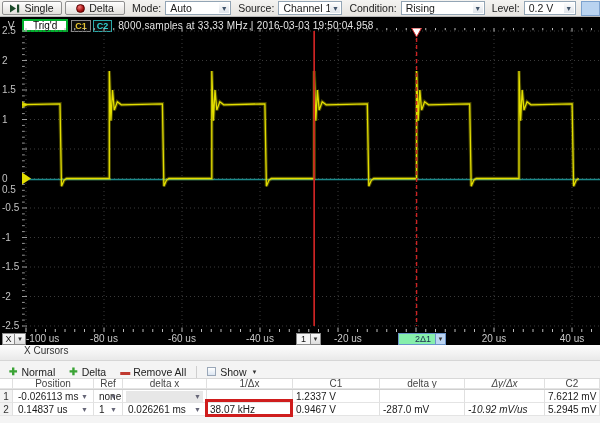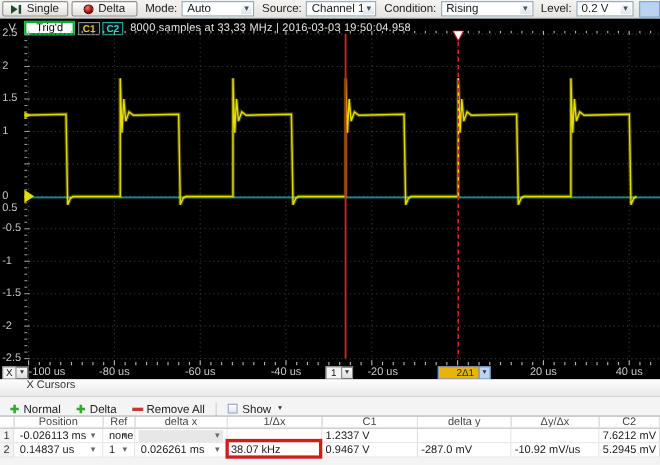--- a/index.html
+++ b/index.html
@@ -38,21 +38,21 @@
   .xaxis { position:absolute; left:0; top:316px; height:13px; width:600px; }
   .xlab { position:absolute; top:0; font-size:10px; color:#c8c8c8; }
   .xy-btn { position:absolute; left:2px; top:0; height:12px; display:flex; font-size:9px; }
   .xy-btn .xpart { width:13px; background:#f2f2f2; border:1px solid #888; text-align:center; line-height:10px; color:#111; }
   .xy-btn .apart { width:11px; background:linear-gradient(#fbfbfb,#dcdcdc); border:1px solid #888; border-left:none;
                    text-align:center; line-height:10px; font-size:6px; color:#333; }
   .ctag { position:absolute; top:0; height:12px; display:flex; align-items:stretch; font-size:9px; }
   .ctag .t { padding:0 4px; line-height:10px; border:1px solid #8a8a8a; background:#f4f4f4; color:#111; }
   .ctag .a { width:10px; line-height:10px; font-size:6px; text-align:center; border:1px solid #8a8a8a; border-left:none;
              background:linear-gradient(#fbfbfb,#dcdcdc); color:#333; }
-  .ctag.sel .t { background:#eab308; border-color:#6a93c8; color:#18294d;padding-left:16px; }
+  .ctag.sel .t { background:#86efac; border-color:#6a93c8; color:#18294d;padding-left:16px; }
   .ctag.sel .a { background:#bcd5f2; border-color:#6a93c8; }
 
   
   .panel { position:relative; width:600px; height:78px; background:#f4f4f4; }
   .panel-head { height:16px; background:linear-gradient(#fdfdfd,#e9e9e9); border-bottom:1px solid #d6d6d6;
                 font-size:10px; color:#333; padding-left:24px; line-height:12px; }
   .panel-tools { height:21px; display:flex; align-items:center; padding-left:9px; gap:14px; font-size:10.5px; }
   .ptool { display:flex; align-items:center; gap:4px; cursor:default; color:#222; }
   .ic-plus { color:#3aa335; font-weight:bold; font-size:10px; }
   .ic-minus { color:#c03a30; font-weight:bold; font-size:10px; letter-spacing:-1px; }
@@ -62,21 +62,21 @@
   .tool-sep { width:1px; height:12px; background:#cfcfcf; margin:0 -4px; }
 
   .ctable { position:absolute; left:0; top:33px; width:600px; font-size:10px; }
   .trow { display:flex; height:13px; }
   .thead { height:12px; background:#404040; border-top:1px solid #d8d8d8; border-bottom:1px solid #cfcfcf; color:#444; }
   .thead .c { display:flex; align-items:center; justify-content:center; border-right:1px solid #e3e3e3; }
   .trow .c { border-right:1px solid #e0e0e0; border-bottom:1px solid #e4e4e4; background:#fff;
              display:flex; align-items:center; padding:0 3px; white-space:nowrap; overflow:hidden; }
   .c.num { justify-content:center; background:#f3f3f3; padding:0; color:#333; }
   .c0{width:13px;} .c1{width:81px;} .c2{width:29px;} .c3{width:84px;} .c4{width:86px;}
-  .c5{width:87px;} .c6{width:85px;} .c7{width:80px;} .c8{width:55px;}
+  .c5{width:87px;} .c6{width:85px;} .c7{width:80px;font-style:italic;} .c8{width:55px;}
   .cell-combo { position:relative; width:100%; height:11px; background:#fff; display:flex; align-items:center;
                 padding:0 12px 0 2px; }
   .cell-combo .arr { position:absolute; right:0; top:0; bottom:0; width:11px; font-size:7px; color:#667;
                      display:flex; align-items:center; justify-content:center; }
   .cell-combo.disabled { background:#e7e7e7; }
   .annotation { position:absolute; left:205px; top:54px; width:88px; height:18px;
                 border:3px solid #cf1d1d; pointer-events:none; z-index:5; }
 </style>
 </head>
 <body>

